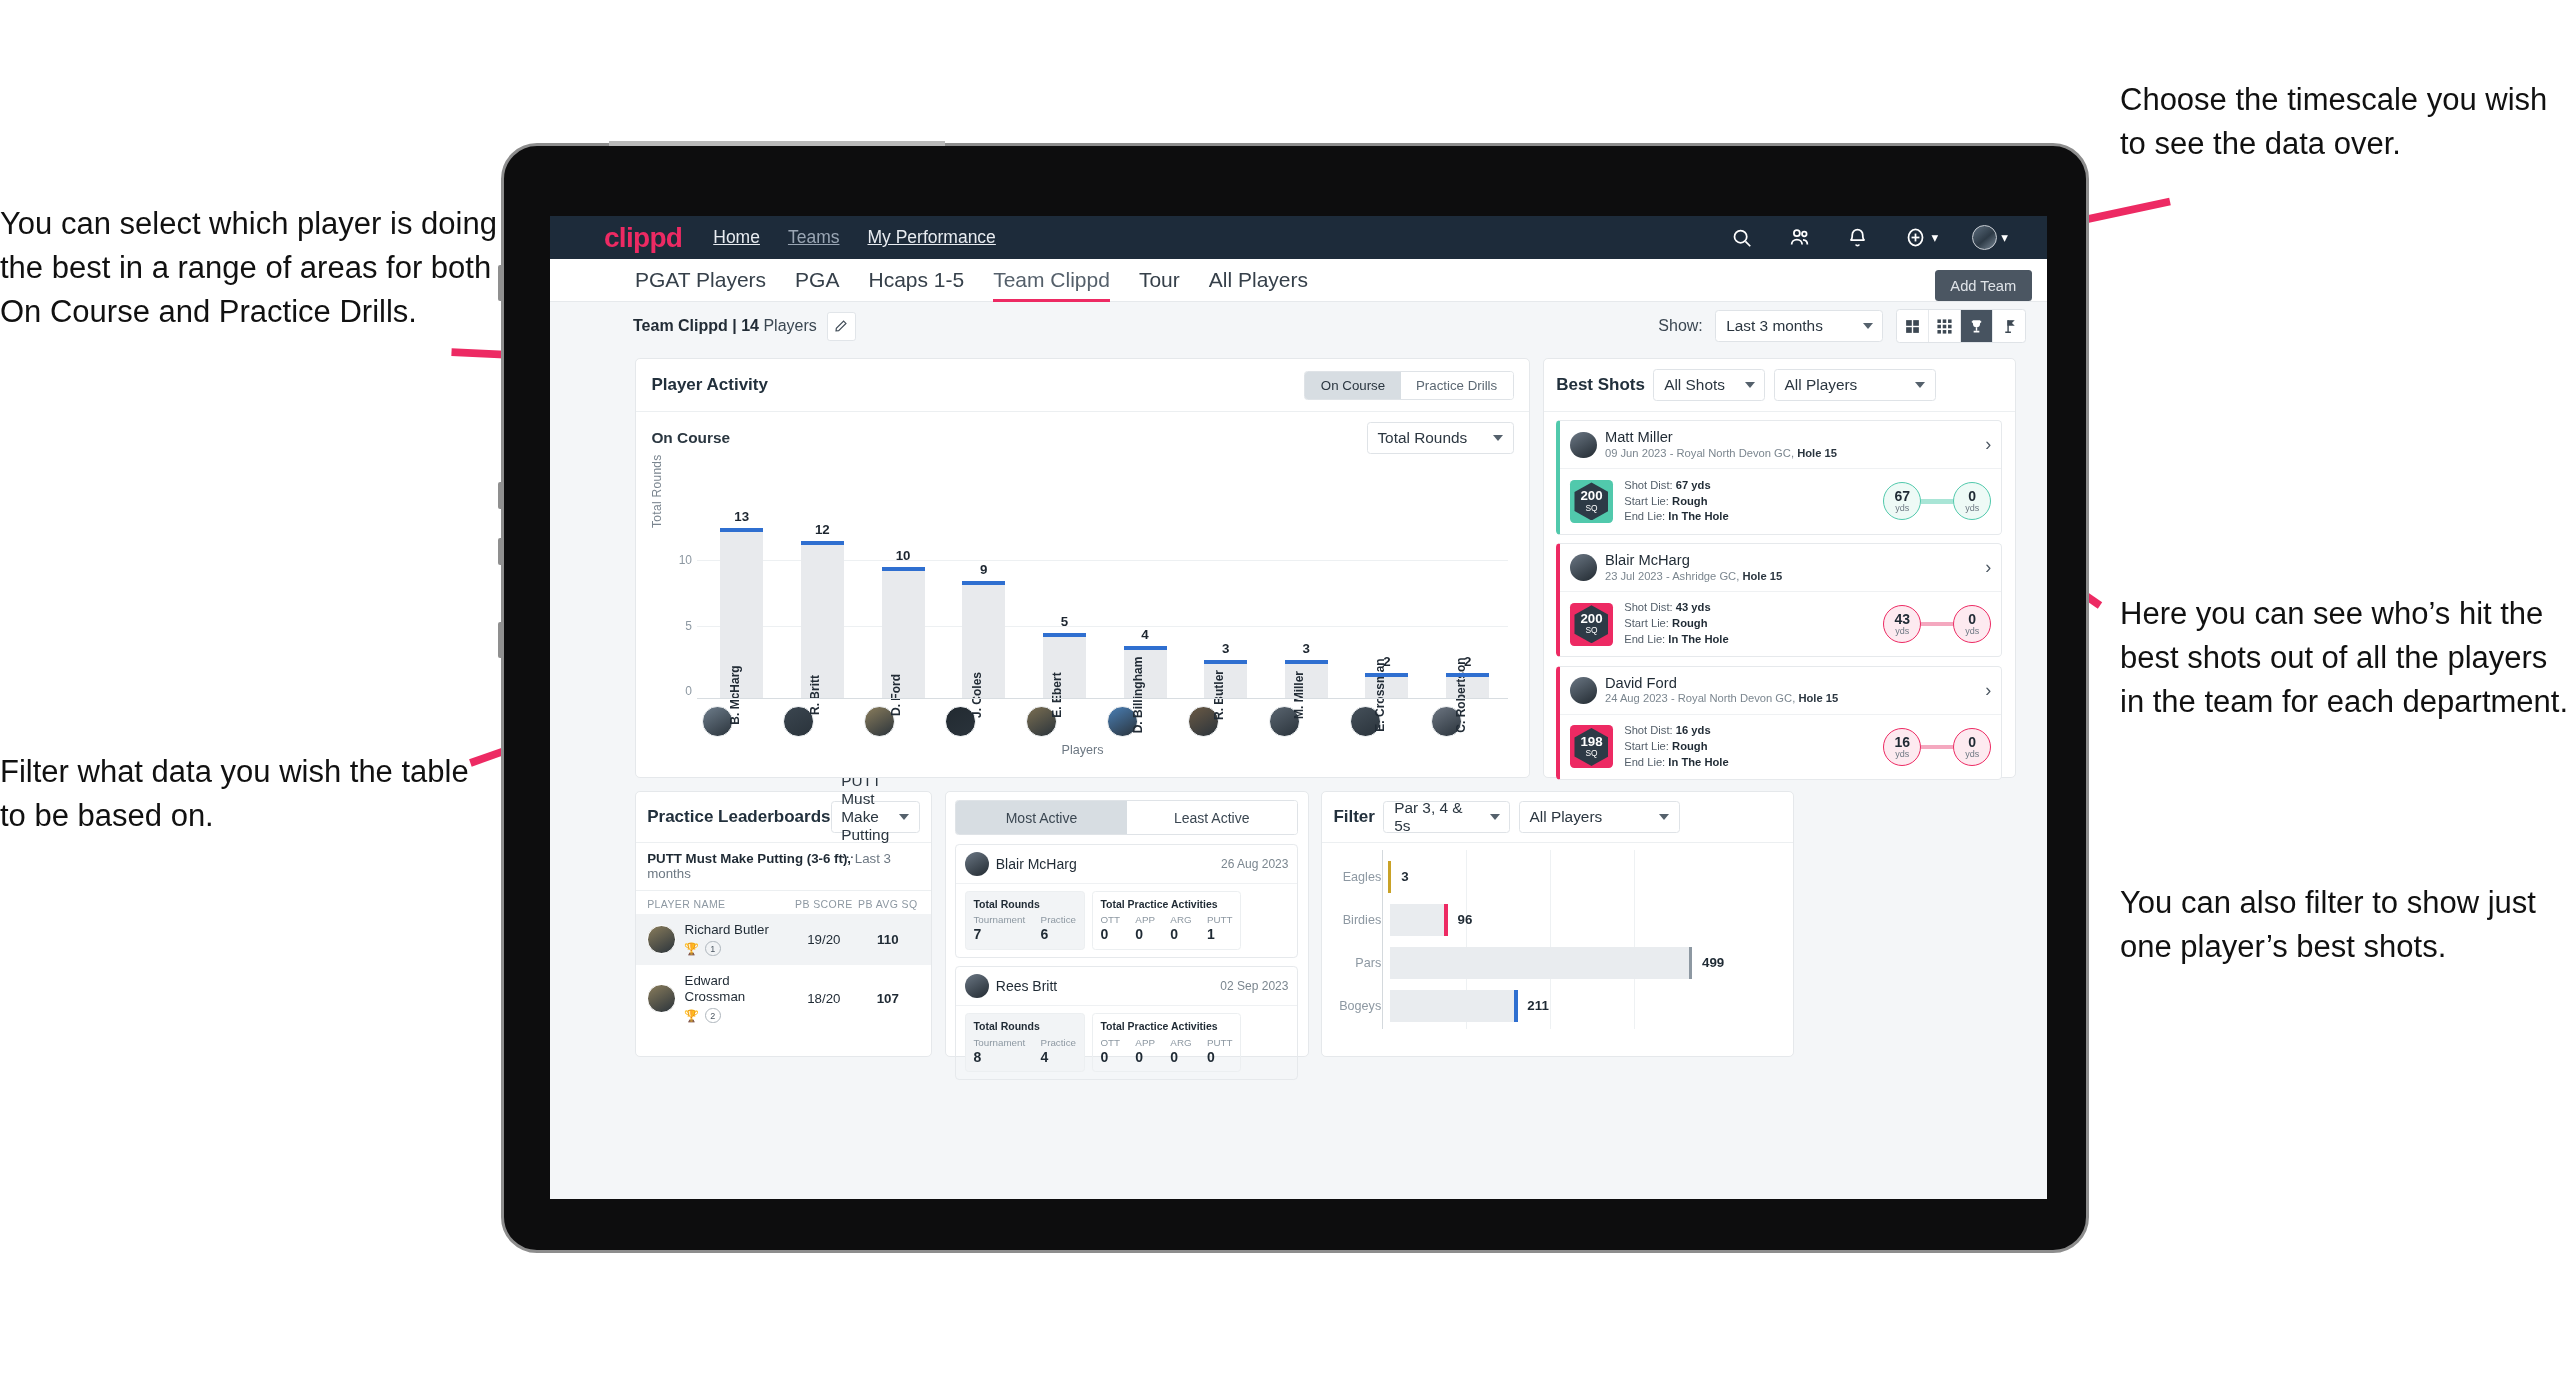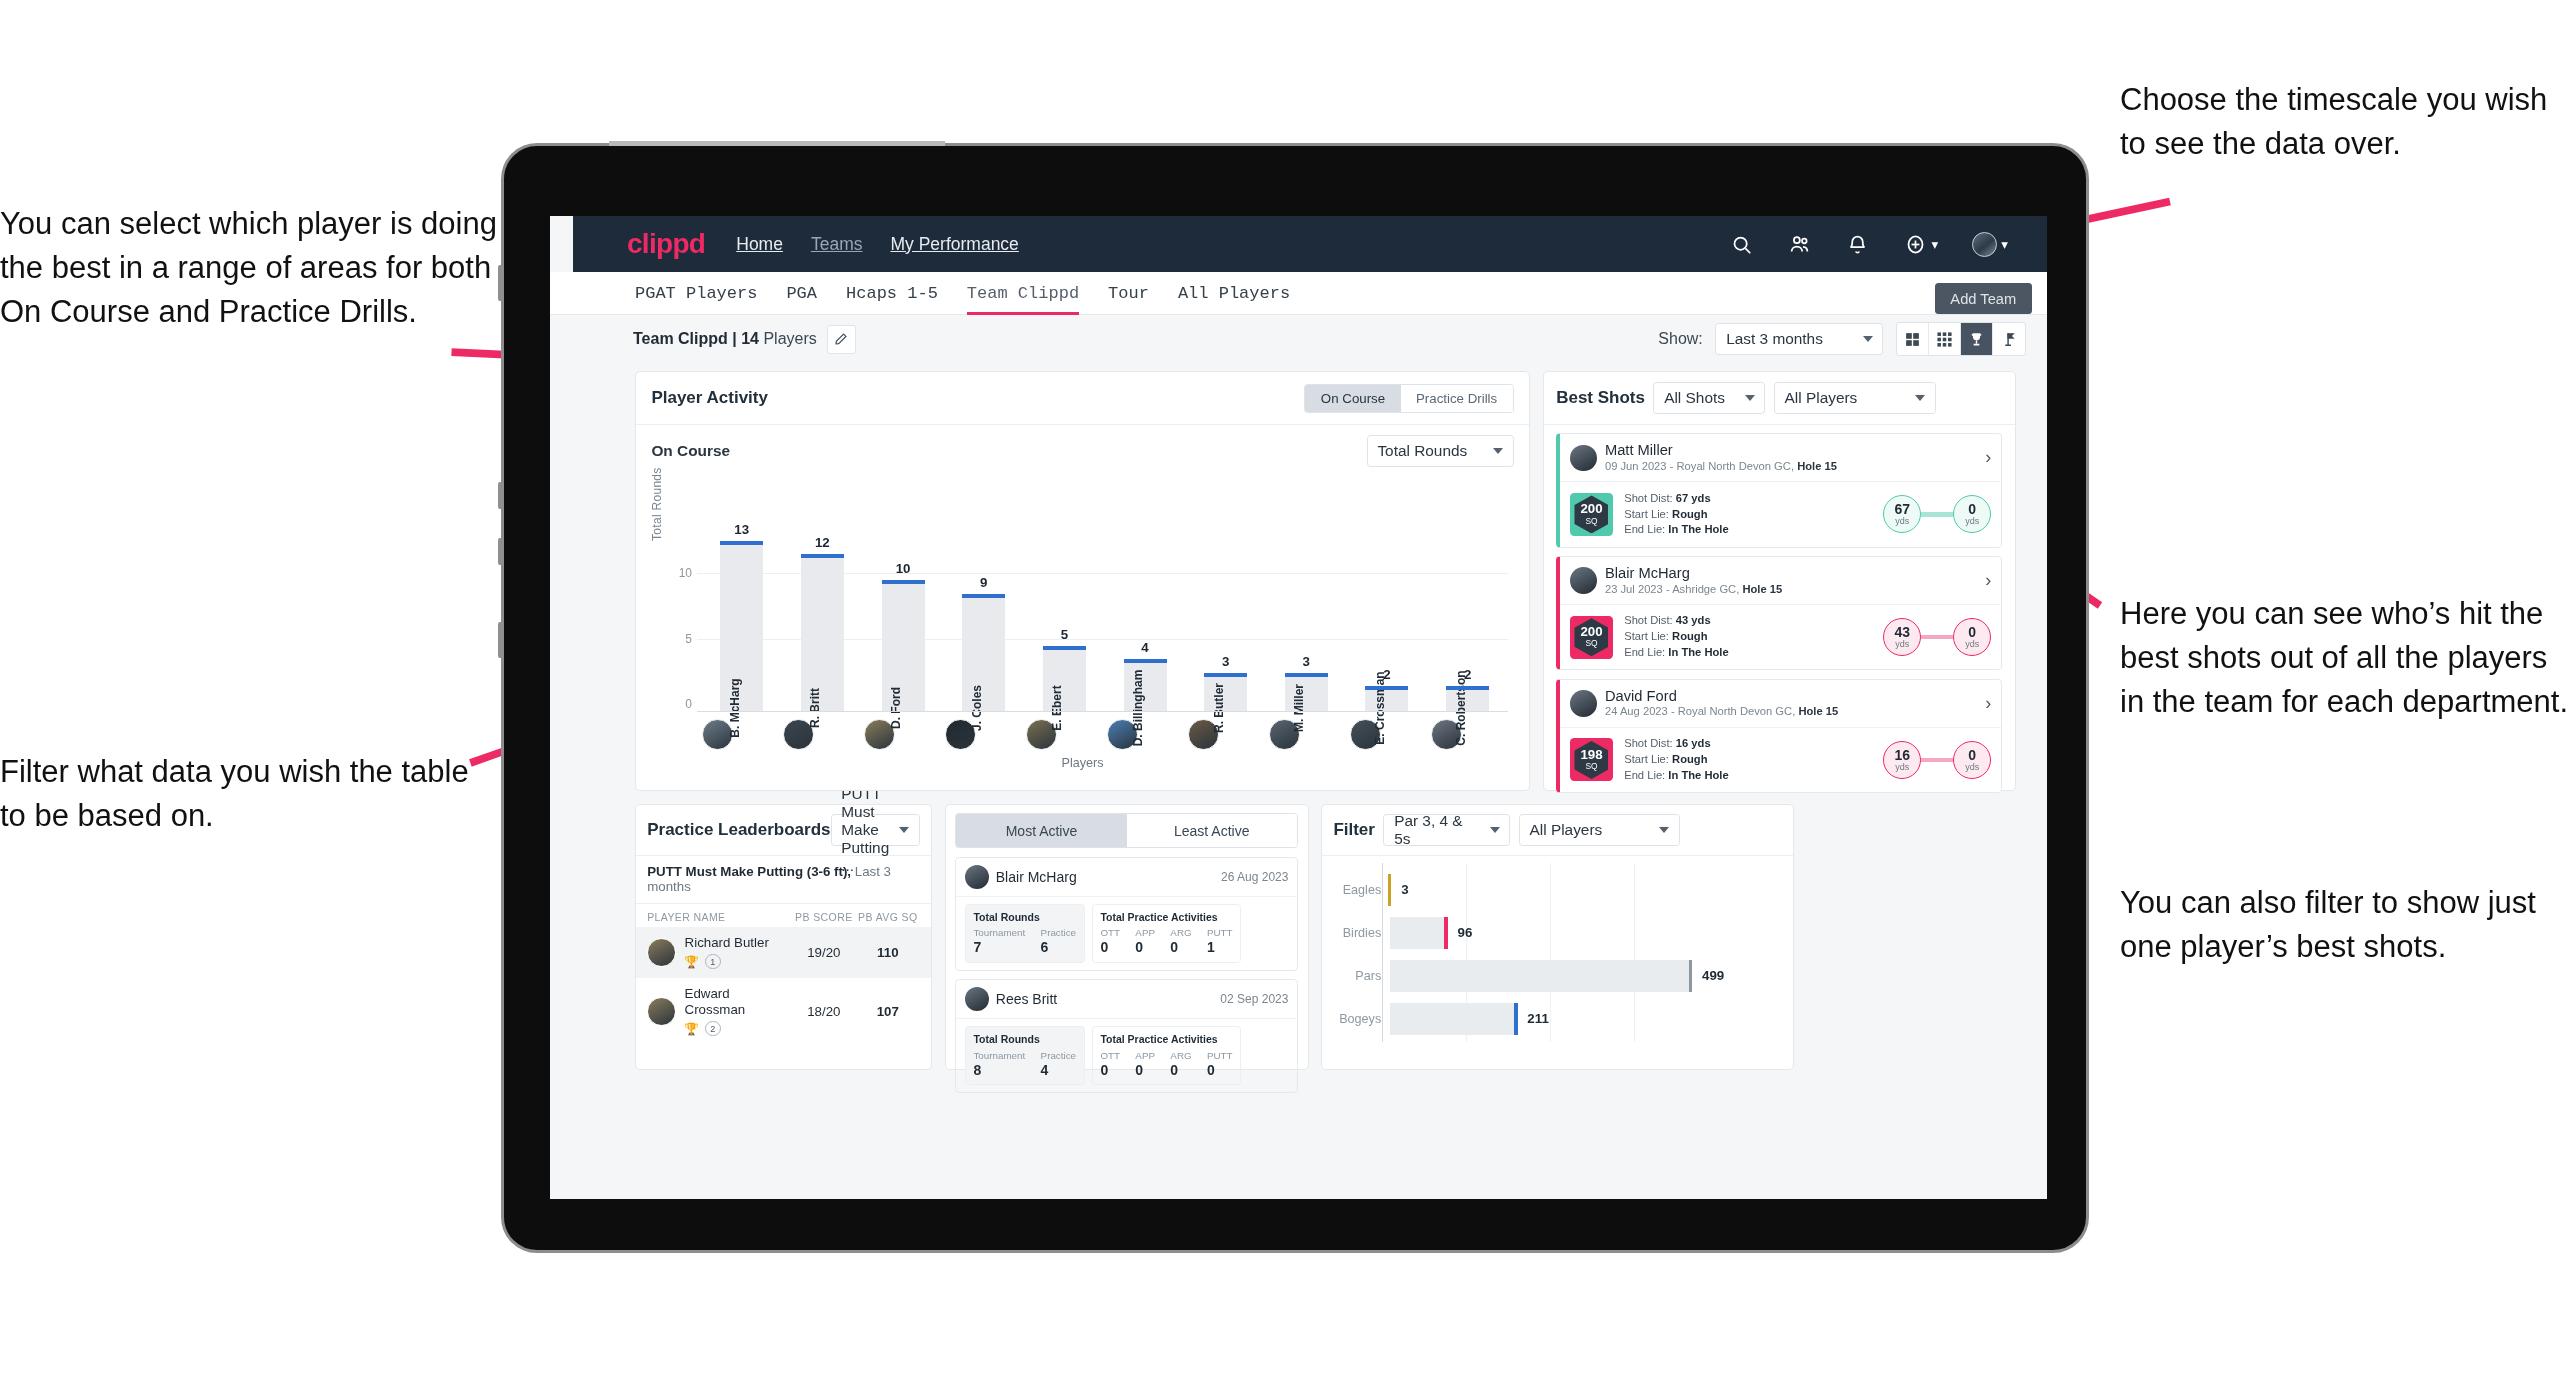--- a/index.html
+++ b/index.html
@@ -53,27 +53,26 @@
   #screen {
     position: absolute;
     left: 46px; top: 70px;
     width: 1497px; height: 983px;
     background: #f4f6f8;
     overflow: hidden;
   }
 
   
   #topnav {
-    height: 56px;
+    height: 43px;
     background: #1d2b3a;
     display: flex;
     align-items: center;
     padding: 0 25px;
     position: relative;
-    margin-left: 23px;
   }
   .brand {
     color: #ed2a63;
     font-size: 28px;
     font-weight: bold;
     letter-spacing: -0.7px;
     margin-right: 31px;
     margin-left: 29px;
   }
   .navlink {
@@ -100,24 +99,24 @@
   #tabbar {
     height: 43px;
     background: #ffffff;
     display: flex;
     align-items: center;
     padding-left: 85px;
     position: relative;
     border-bottom: 0.7px solid #e6e9ec;
   }
   .tab {
-    font-size: 17px; color: #36404a;
+    font-size: 21px; color: #36404a;
     margin-right: 29px; height: 43px;
     display: flex; align-items: center;
-    position: relative; white-space: nowrap; font-family: Liberation Mono, monospace;
+    position: relative; white-space: nowrap;
   }
   .tab.active { color: #55606b; }
   .tab.active::after {
     content:""; position:absolute; left:0; right:0; bottom:0;
     height: 2.8px; background: #ed2a63;
   }
   #addteam-tip {
     position: absolute; right: 15.4px; top: 11px;
     background: #4b5662; color: #dfe3e8;
     font-size: 14.7px; padding: 7.7px 15.4px; border-radius: 3.5px;

